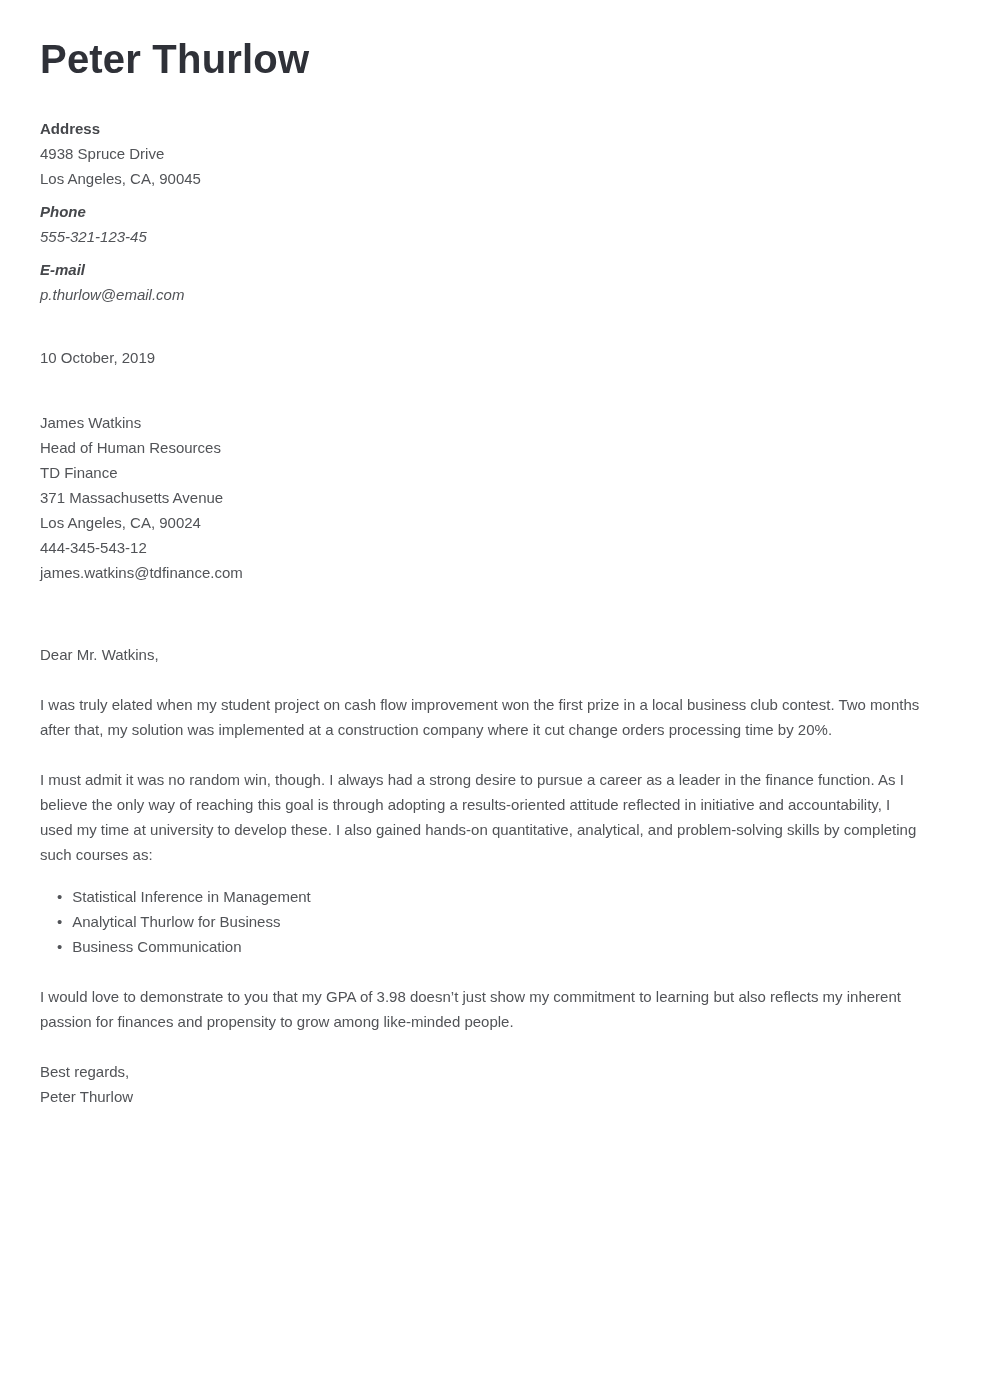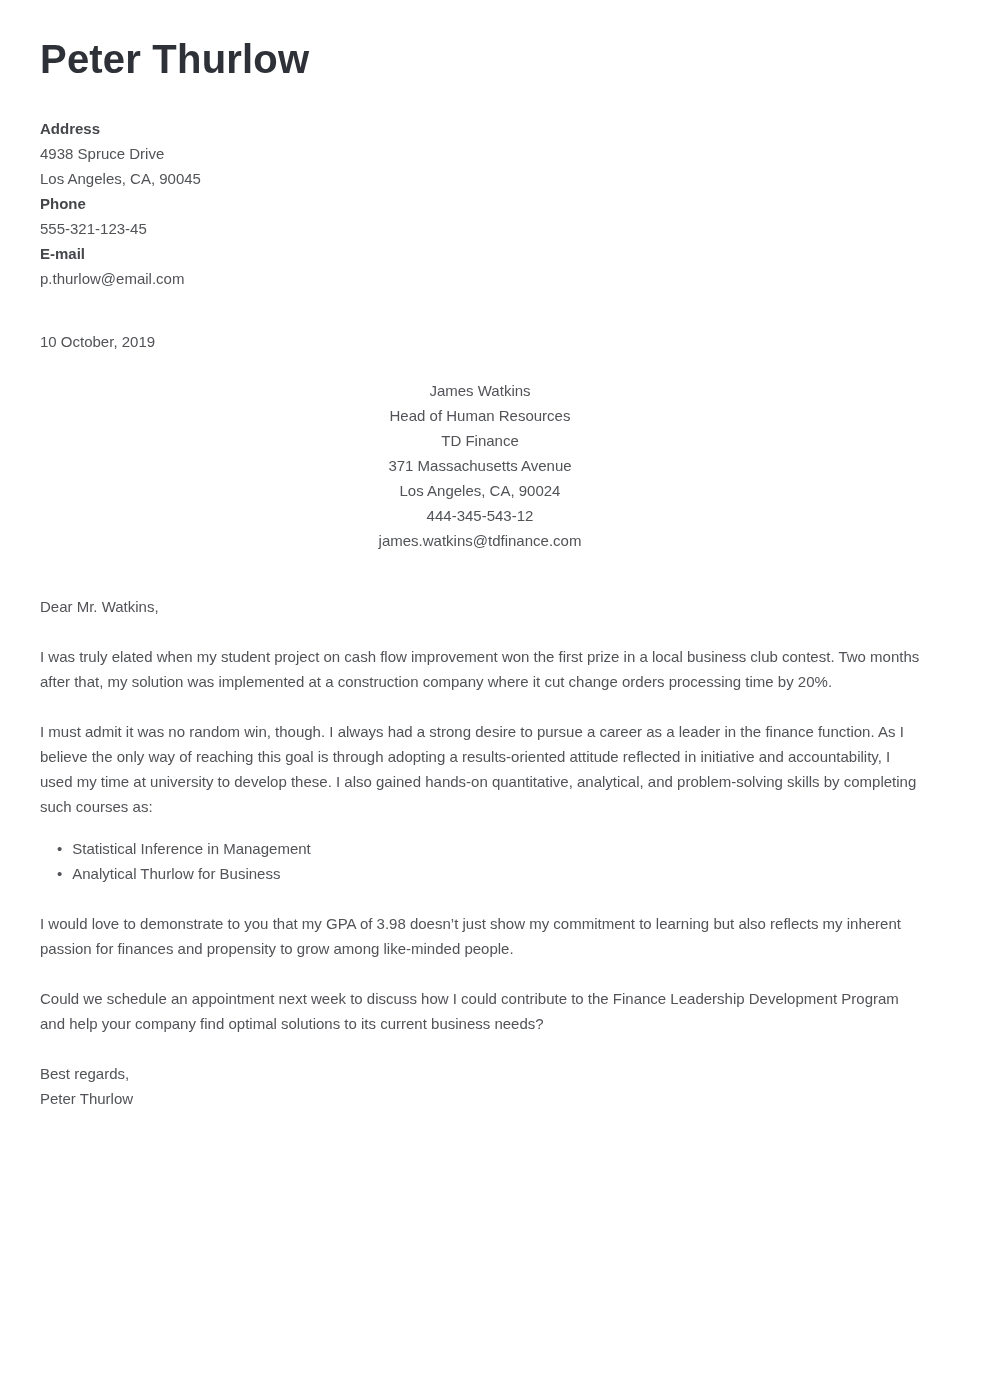--- a/index.html
+++ b/index.html
@@ -30,43 +30,43 @@
   }
   .contact-block {
     margin-top: 34px;
   }
   .contact-row {
     display: flex;
     align-items: flex-start;
     flex-direction: column;
   }
   .contact-row + .contact-row {
-    margin-top: 0;
+    margin-top: 8px;
+    font-style: italic;
   }
   .contact-label {
     font-weight: bold;
     color: #45474b;
     margin-right: 9px;
     white-space: nowrap;
   }
   .contact-value {
     white-space: pre-line;
   }
   .date-line {
     margin-top: 38px;
   }
   .recipient-block {
-    margin-top: 24px;
-    text-align: center;
+    margin-top: 40px;
   }
   .recipient-line {
     line-height: 25px;
   }
   .salutation {
-    margin-top: 41px;
+    margin-top: 57px;
   }
   .paragraph {
     margin: 25px 0 0 0;
     max-width: 910px;
   }
   .course-list {
     margin: 17px;
   }
   .course-item {
     line-height: 25px;
@@ -117,25 +117,25 @@
 
   <div class="salutation">Dear Mr. Watkins,</div>
 
   <p class="paragraph">I was truly elated when my student project on cash flow improvement won the first prize in a local business club contest. Two months after that, my solution was implemented at a construction company where it cut change orders processing time by 20%.</p>
 
   <p class="paragraph">I must admit it was no random win, though. I always had a strong desire to pursue a career as a leader in the finance function. As I believe the only way of reaching this goal is through adopting a results-oriented attitude reflected in initiative and accountability, I used my time at university to develop these. I also gained hands-on quantitative, analytical, and problem-solving skills by completing such courses as:</p>
 
   <div class="course-list">
     <div class="course-item">Statistical Inference in Management</div>
     <div class="course-item">Analytical Thurlow for Business</div>
+    <div class="course-item">Business Communication</div>
   </div>
 
   <p class="paragraph">I would love to demonstrate to you that my GPA of 3.98 doesn’t just show my commitment to learning but also reflects my inherent passion for finances and propensity to grow among like-minded people.</p>
 
 
-  <p class="paragraph">Could we schedule an appointment next week to discuss how I could contribute to the Finance Leadership Development Program and help your company find optimal solutions to its current business needs?</p>
 
   <div class="closing-block">
     <div>Best regards,</div>
     <div>Peter Thurlow</div>
   </div>
 
 </div>
 
 </body></html>

